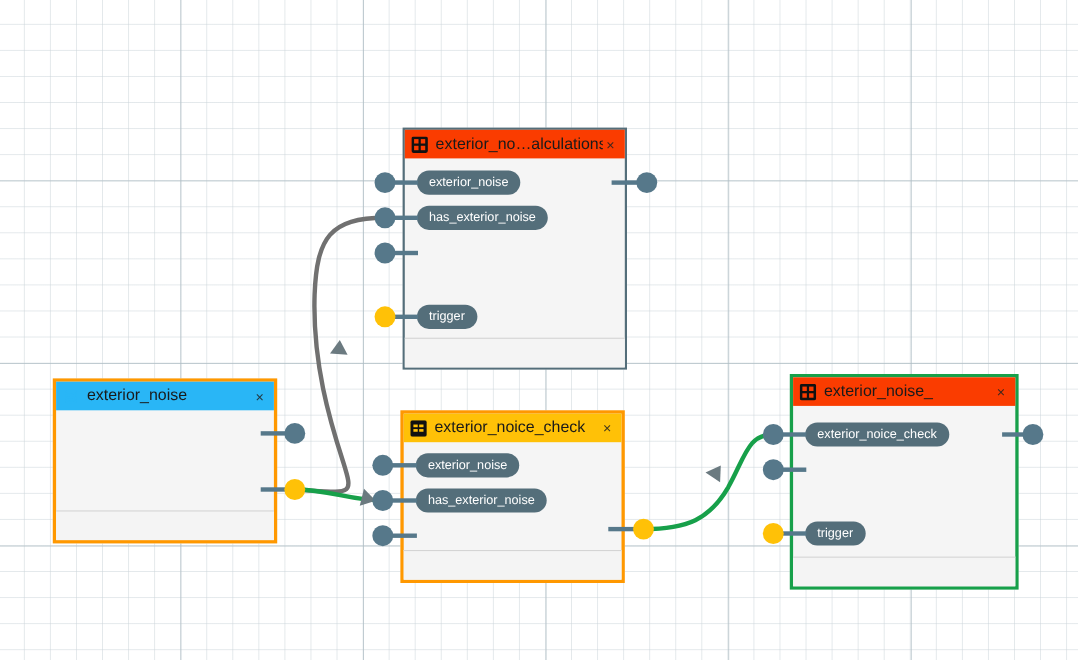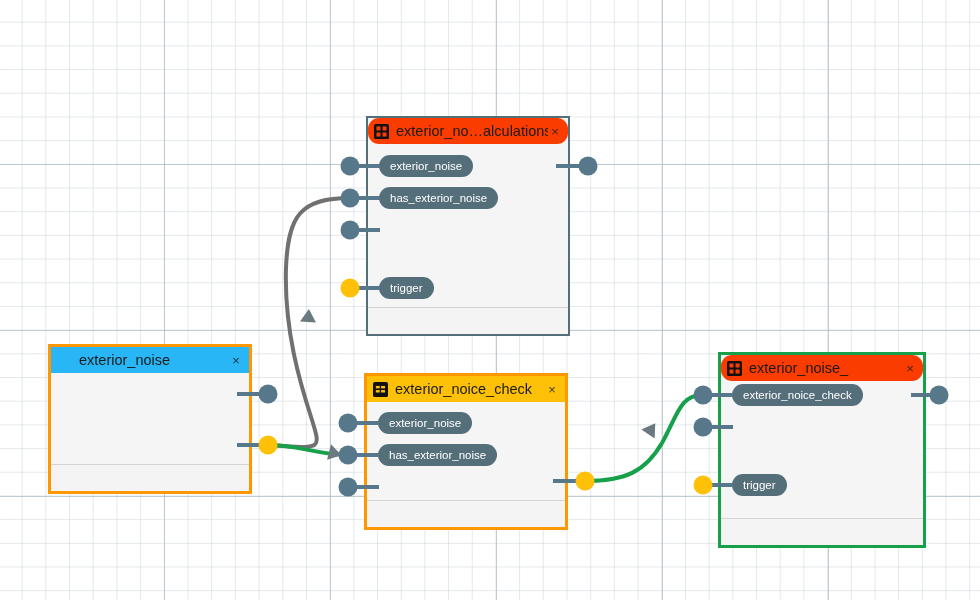--- a/index.html
+++ b/index.html
@@ -30,35 +30,35 @@
   #edges{position:absolute;left:0;top:0;width:980px;height:600px;pointer-events:none;}
 
   
   .node{
     position:absolute;
     background:#f5f5f5;
     box-sizing:border-box;
     border:1px solid #546e7a;
   }
   .node.sel-orange{border:3px solid #ff9800;}
-  .node.sel-green {border:3px solid #17a04a;margin-top:12px;}
+  .node.sel-green {border:3px solid #17a04a;}
   .node.plain     {border:2px solid #546e7a;}
 
   .node-header{
     position:relative;
     height:26px;
     display:flex;align-items:center;
     padding:0 6px;
     box-sizing:border-box;
     color:#1a1a1a;
     font-size:14.5px;
     white-space:nowrap;
     overflow:hidden;
   }
-  .node-header.red   {background:#fa3c00;border-radius:11px;}
+  .node-header.red   {background:#fa3c00;}
   .node-header.amber {background:#ffc107;}
   .node-header.cyan  {background:#29b6f6;}
 
   .hdr-icon{
     width:15px;height:15px;flex:0 0 15px;margin-right:7px;
     display:flex;align-items:center;justify-content:center;
   }
   .hdr-title{flex:1 1 auto;overflow:hidden;text-overflow:clip;}
   .hdr-close{
     flex:0 0 auto;width:14px;text-align:center;

